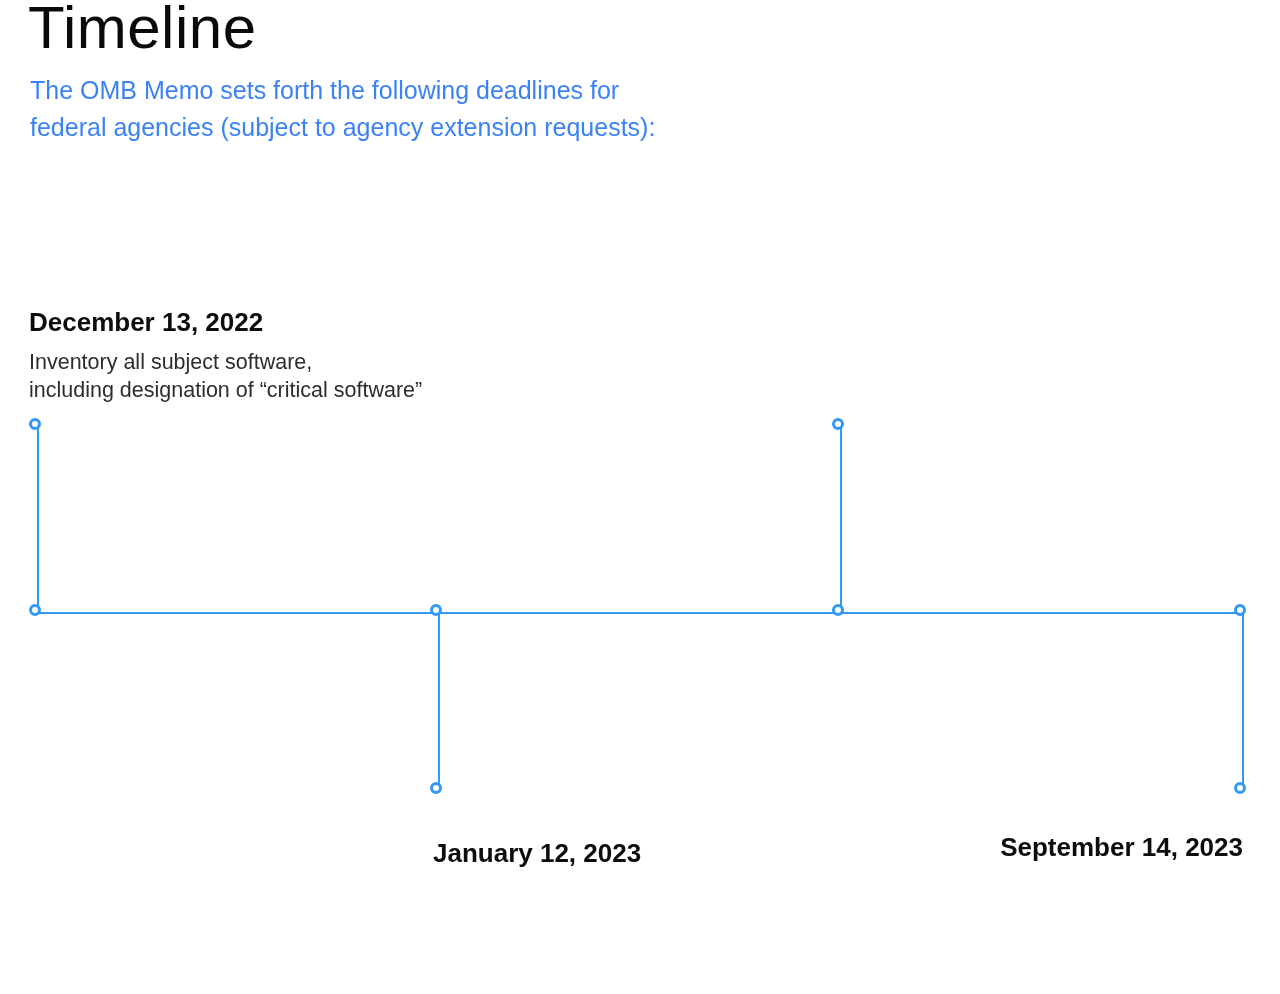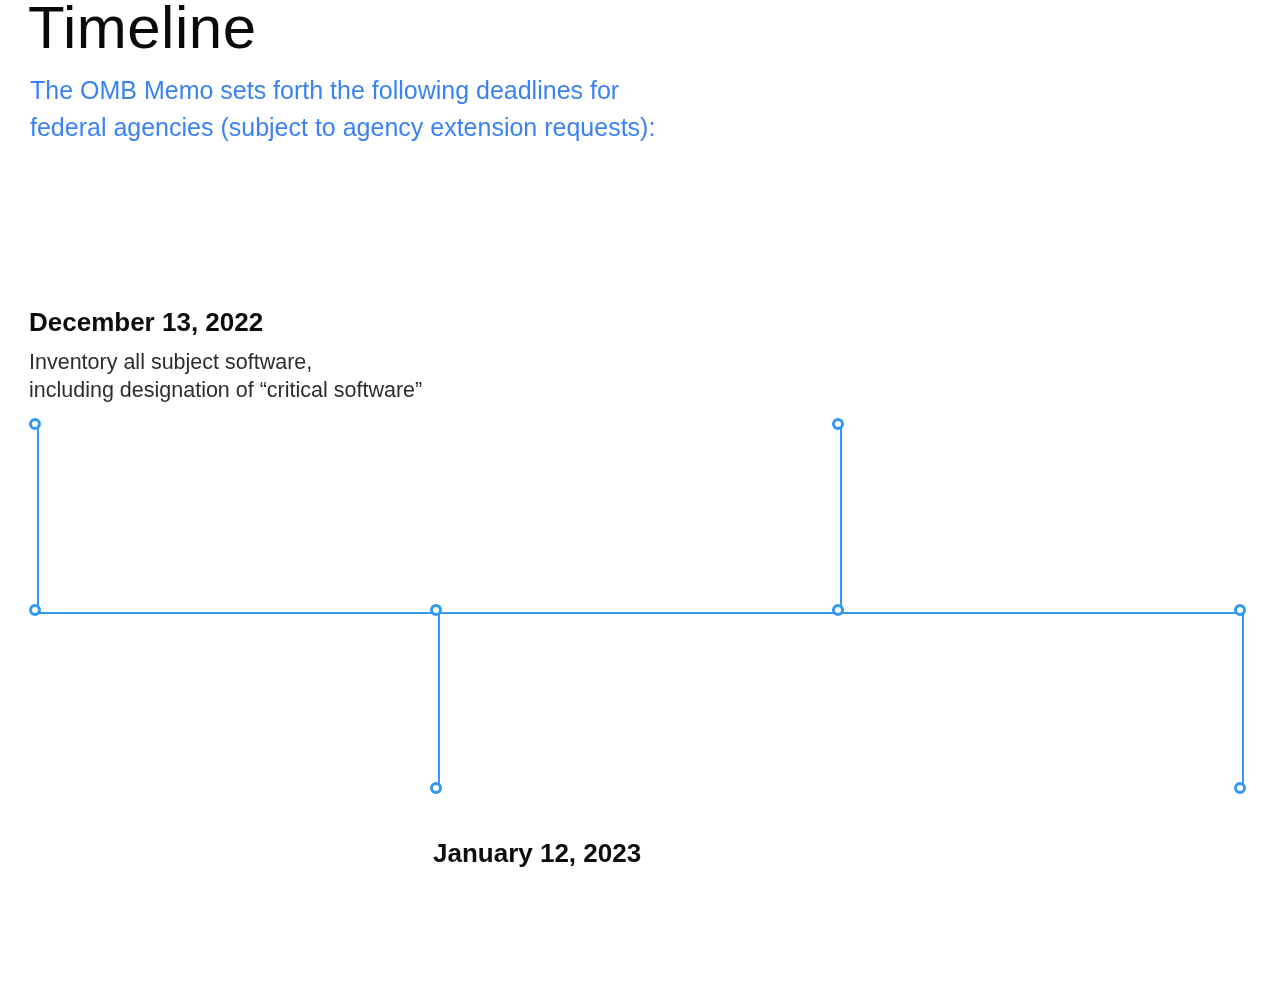--- a/index.html
+++ b/index.html
@@ -118,17 +118,18 @@
       <div class="node" style="left:832px; top:604px;"></div>
       <div class="milestone-text text-jun">
       </div>
     </div>
 
     <div>
       <div class="stem stem-sep"></div>
       <div class="node" style="left:1234px; top:604px;"></div>
       <div class="node" style="left:1234px; top:782px;"></div>
       <div class="milestone-text text-sep">
+        <div class="m-date">September 14, 2023</div>
       </div>
     </div>
 
   </div>
 </div>
 
 </body></html>

